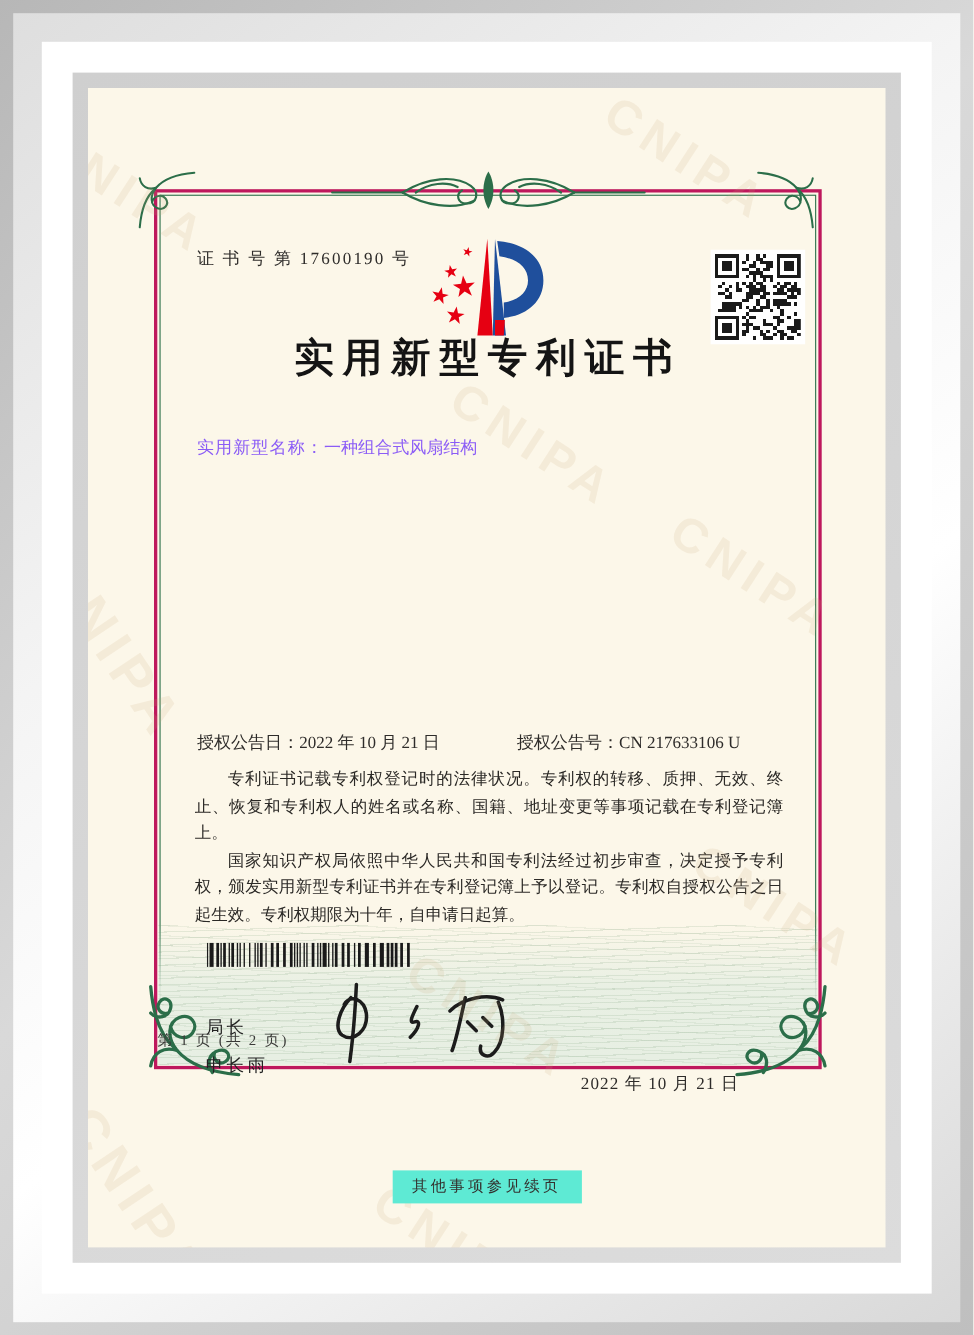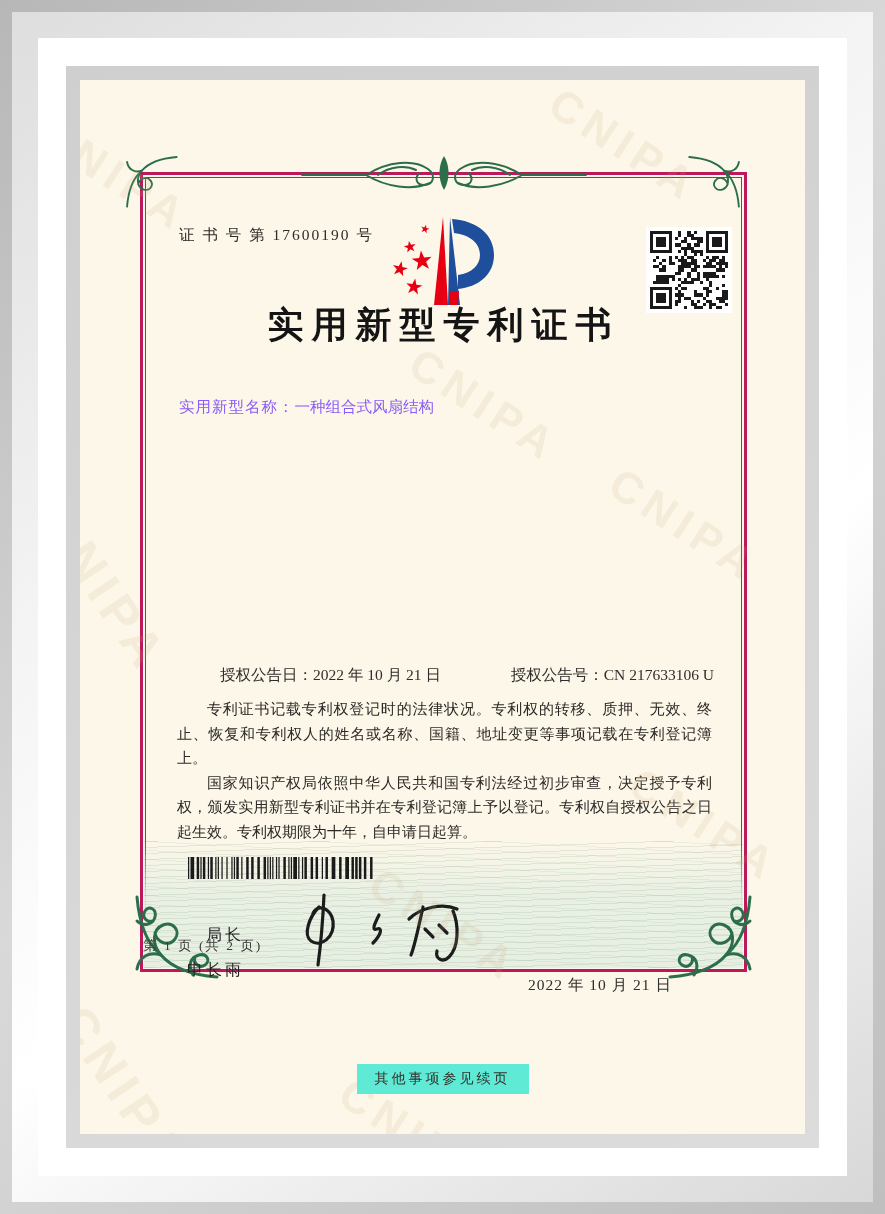--- a/index.html
+++ b/index.html
@@ -40,28 +40,28 @@
   
   .cert-no{position:absolute;left:36px;top:50px;font-size:15.5px;letter-spacing:2px;color:#2e2c2a;z-index:6;}
   .logo{position:absolute;left:50%;top:38px;transform:translateX(-50%);z-index:6;}
   .qr{position:absolute;right:12px;top:52px;width:86px;height:86px;background:#fff;padding:4px;box-sizing:border-box;z-index:6;}
   .qr svg{width:100%;height:100%;shape-rendering:crispEdges;}
   .cert-title{position:absolute;left:0;right:0;top:126px;text-align:center;font-size:36px;
     font-weight:bold;letter-spacing:8px;color:#141414;z-index:6;}
   .fields{position:absolute;left:36px;right:30px;top:222px;z-index:6;}
   .field-row{height:22px;margin-bottom:22px;font-size:15.5px;color:#8b5cf6;white-space:nowrap;}
   .field-row .lab{letter-spacing:1px;}
-  .grant-row{position:absolute;left:36px;right:30px;top:490px;font-size:15.5px;color:#2e2c2a;z-index:6;white-space:nowrap;text-align:right;}
+  .grant-row{position:absolute;left:36px;right:30px;top:490px;font-size:15.5px;color:#2e2c2a;z-index:6;white-space:nowrap;}
   .grant-row .g2{margin-left:66px;}
   .body-text{position:absolute;left:34px;right:32px;top:522px;z-index:6;font-size:15px;
     line-height:24.5px;color:#2b2926;text-align:justify;}
   .body-text p{margin:0;text-indent:2em;}
   .barcode{position:absolute;left:45px;top:682px;width:187px;height:22px;z-index:6;}
   .barcode svg{width:100%;height:100%;}
-  .signer{position:absolute;left:44px;top:742px;z-index:6;font-size:16px;color:#222;line-height:35px;letter-spacing:3px;text-align:right;}
+  .signer{position:absolute;left:44px;top:742px;z-index:6;font-size:16px;color:#222;line-height:35px;letter-spacing:3px;}
   .signature{position:absolute;left:148px;top:716px;z-index:7;}
   .issue-date{position:absolute;left:385px;top:800px;font-size:15.5px;color:#2e2c2a;z-index:6;letter-spacing:1px;}
   .page-info{position:absolute;left:0;right:0;bottom:14px;text-align:left;font-size:13.5px;color:#3a3a38;z-index:6;letter-spacing:2px;}
   .footer-note{position:absolute;left:50%;top:984px;transform:translateX(-50%);
     background:#5eead4;padding:6px 18px;font-size:14px;letter-spacing:3px;color:#33312e;z-index:6;}
   .st{stroke:#2b6e49;fill:none;stroke-linecap:round;}
 </style>
 </head>
 <body>
 

